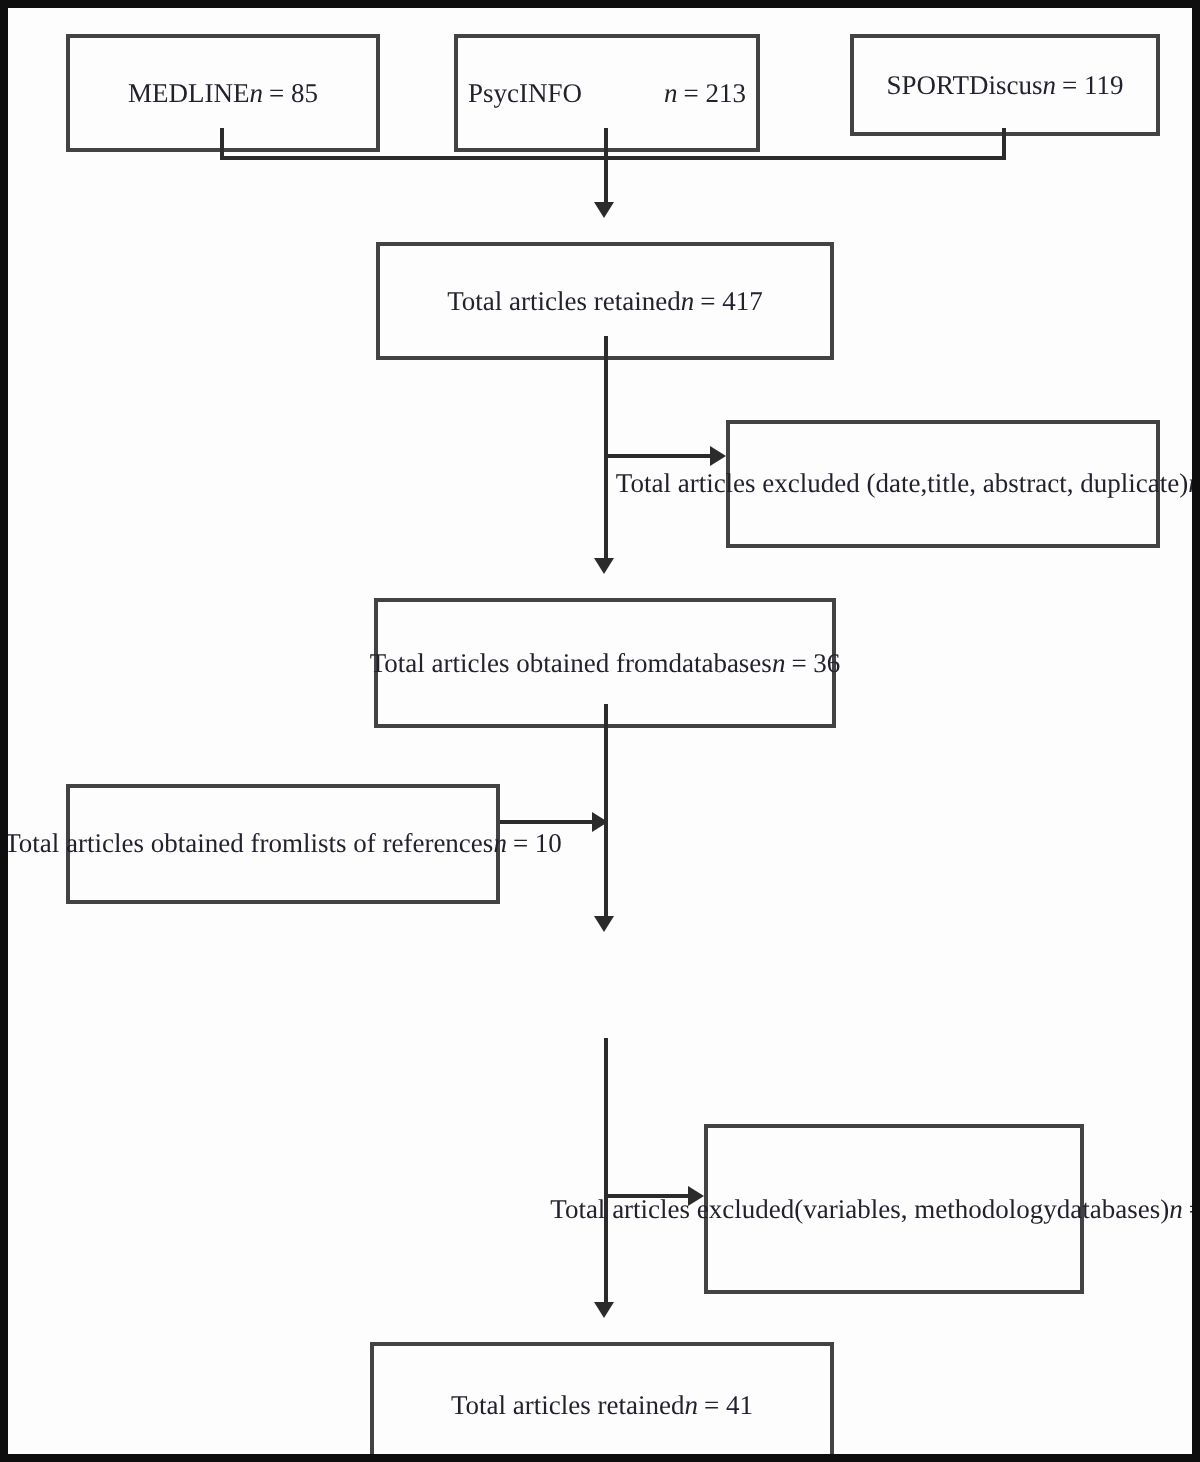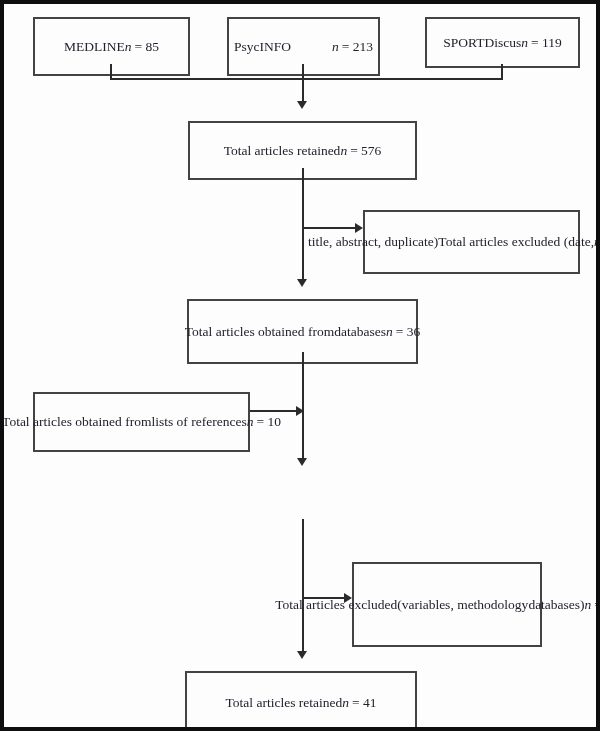--- a/index.html
+++ b/index.html
@@ -56,31 +56,31 @@
 
   <div class="vline" style="left:106px; top:60px; height:14px;"></div>
   <div class="vline" style="left:298px; top:60px; height:14px;"></div>
   <div class="vline" style="left:497px; top:60px; height:14px;"></div>
   <div class="hline" style="left:106px; top:74px; width:393px;"></div>
   <div class="vline" style="left:298px; top:74px; height:25px;"></div>
   <div class="arrow-down" style="left:293px; top:97px;"></div>
 
   <div class="box" style="left:184px; top:105px; width:229px; height:59px;">
     <div class="bl">Total articles retained</div>
-    <div class="bl ncount"><span class="nvar">n</span><span>= 576</span></div>
+    <div class="bl ncount"><span class="nvar">n</span><span>= 417</span></div>
   </div>
 
   <div class="vline" style="left:298px; top:164px; height:113px;"></div>
   <div class="arrow-down" style="left:293px; top:275px;"></div>
   <div class="hline" style="left:298px; top:223px; width:53px;"></div>
   <div class="arrow-right" style="left:351px; top:219px;"></div>
 
   <div class="box" style="left:359px; top:194px; width:217px; height:64px;">
+    <div class="bl">Total articles excluded (date,</div>
     <div class="bl">title, abstract, duplicate)</div>
-    <div class="bl">Total articles excluded (date,</div>
     <div class="bl ncount"><span class="nvar">n</span><span>= 381</span></div>
   </div>
 
   <div class="box" style="left:183px; top:283px; width:231px; height:65px;">
     <div class="bl">Total articles obtained from</div>
     <div class="bl">databases</div>
     <div class="bl ncount"><span class="nvar">n</span><span>= 36</span></div>
   </div>
 
   <div class="vline" style="left:298px; top:348px; height:108px;"></div>

